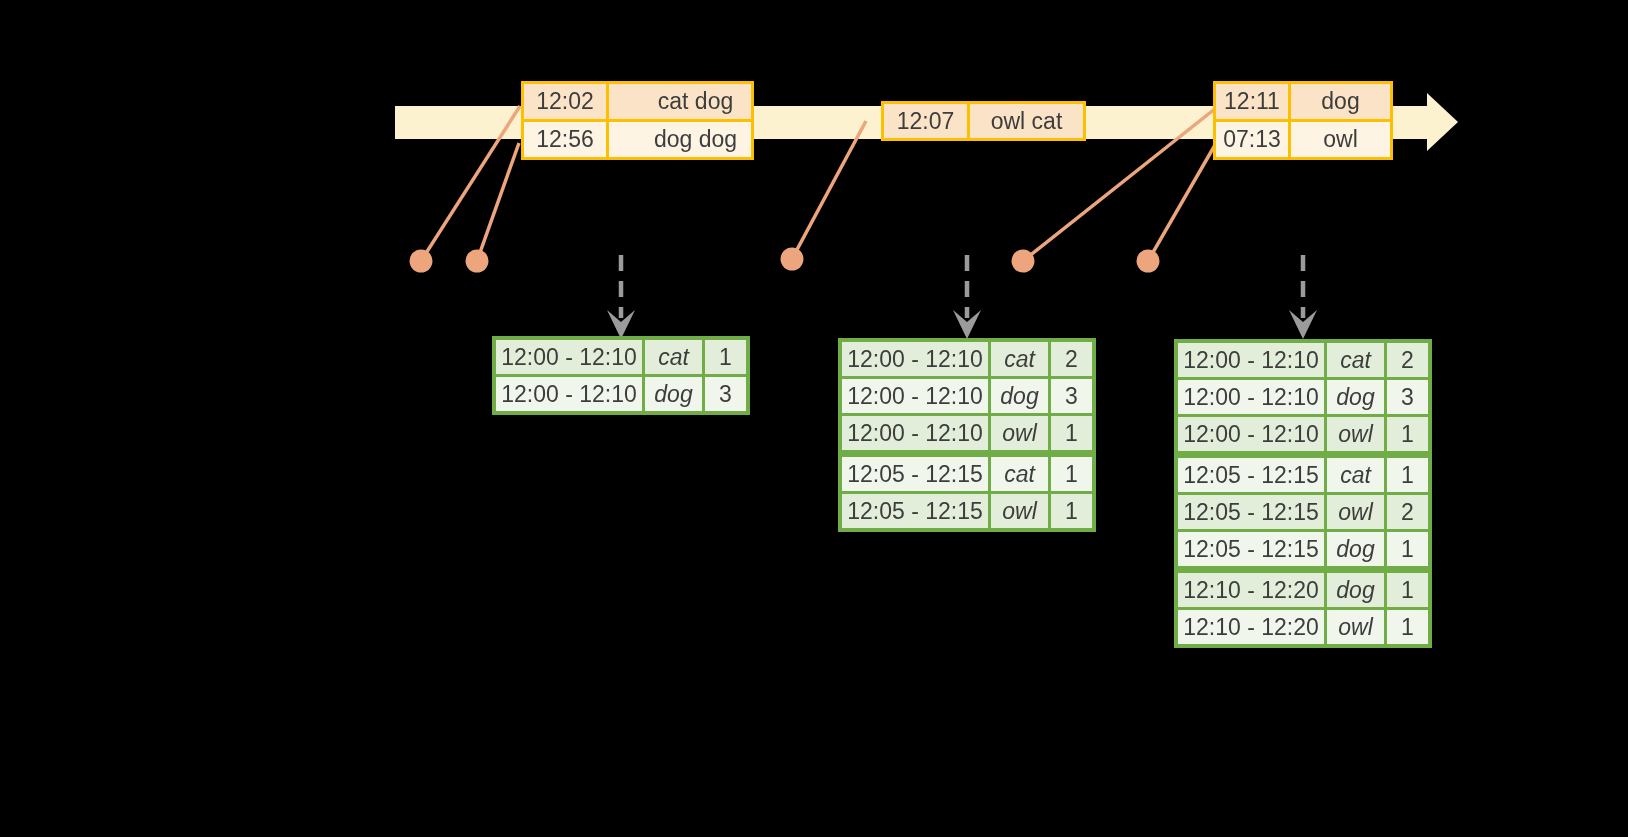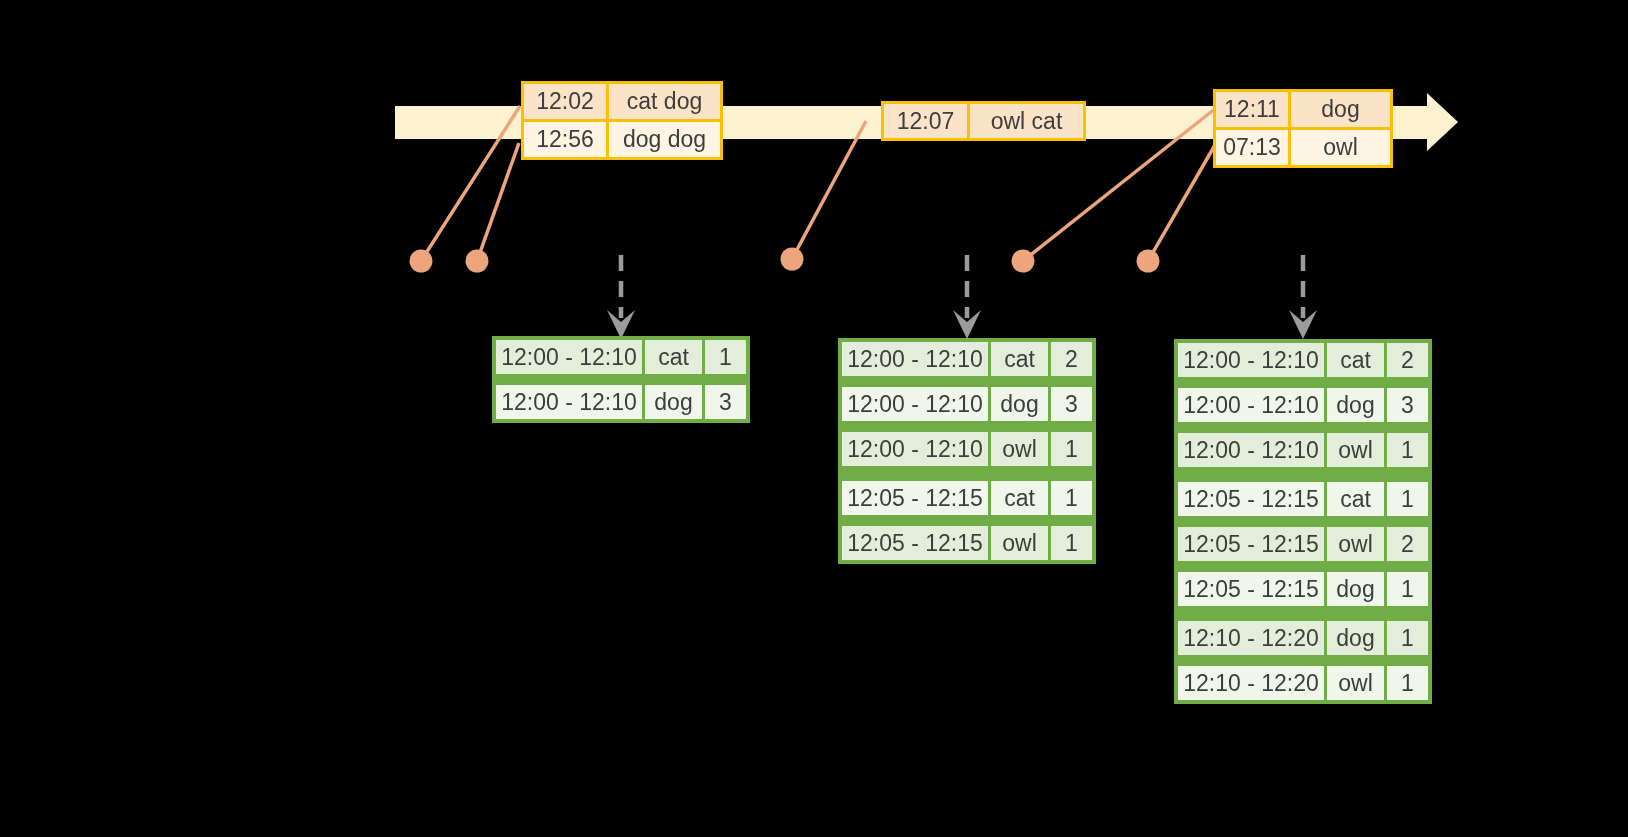--- a/index.html
+++ b/index.html
@@ -14,38 +14,38 @@
     position:absolute;background:#fcc000;padding:3px;
     display:flex;flex-direction:column;gap:3px;box-sizing:border-box;
   }
   .etable .row{display:flex;gap:3px;}
   .etable .ecell{
     display:flex;align-items:center;justify-content:center;
     font-size:23px;line-height:1;
   }
   .etable .row.ra .ecell{background:#fbe3c7;}
   .etable .row.rb .ecell{background:#fdf4e3;}
-  #et0 .ecell{height:35px;} #et0 .c1{width:82px;}  #et0 .c2{width:111px;}
+  #et0 .ecell{height:35px;} #et0 .c1{width:82px;}  #et0 .c2{width:111px;padding-left:31px;}
   #et1 .ecell{height:34px;} #et1 .c1{width:83px;}  #et1 .c2{width:113px;}
   #et2 .ecell{height:35px;} #et2 .c1{width:72px;}  #et2 .c2{width:99px;}
 
   
   .gtable{
     position:absolute;background:#70ad47;padding:4px;
-    display:flex;flex-direction:column;gap:11px;box-sizing:border-box;
+    display:flex;flex-direction:column;gap:3px;box-sizing:border-box;
   }
   .gtable .row{display:flex;gap:3px;}
   .gtable .row.sep{margin-top:4px;}               
   .gtable .gcell{
     height:34px;display:flex;align-items:center;justify-content:center;
     font-size:23px;line-height:1;
   }
   .gtable .row.ra .gcell{background:#e3eeda;}
   .gtable .row.rb .gcell{background:#f1f6ed;}
-  .gtable .w1{width:146px;} .gtable .w2{width:57px;} .gtable .w3{width:41px;}
+  .gtable .w1{width:146px;} .gtable .w2{width:57px;font-style:italic;} .gtable .w3{width:41px;}
 </style>
 </head>
 <body>
 
 <div id="canvas">
 
   <svg id="gfx" width="1628" height="837" viewBox="0 0 1628 837">
 
     <g>
       <rect x="395" y="88" width="1032" height="33" fill="#fdf2cf"></rect>
@@ -90,21 +90,21 @@
       </div>
   </div>
 
   <div class="etable" id="et1" style="left:881px;top:83px;">
     <div class="row ra">
         <div class="ecell c1">12:07</div>
         <div class="ecell c2">owl cat</div>
       </div>
   </div>
 
-  <div class="etable" id="et2" style="left:1213px;top:71px;">
+  <div class="etable" id="et2" style="left:1213px;top:63px;">
     <div class="row ra">
         <div class="ecell c1">12:11</div>
         <div class="ecell c2">dog</div>
       </div>
       <div class="row rb">
         <div class="ecell c1">07:13</div>
         <div class="ecell c2">owl</div>
       </div>
   </div>
 

